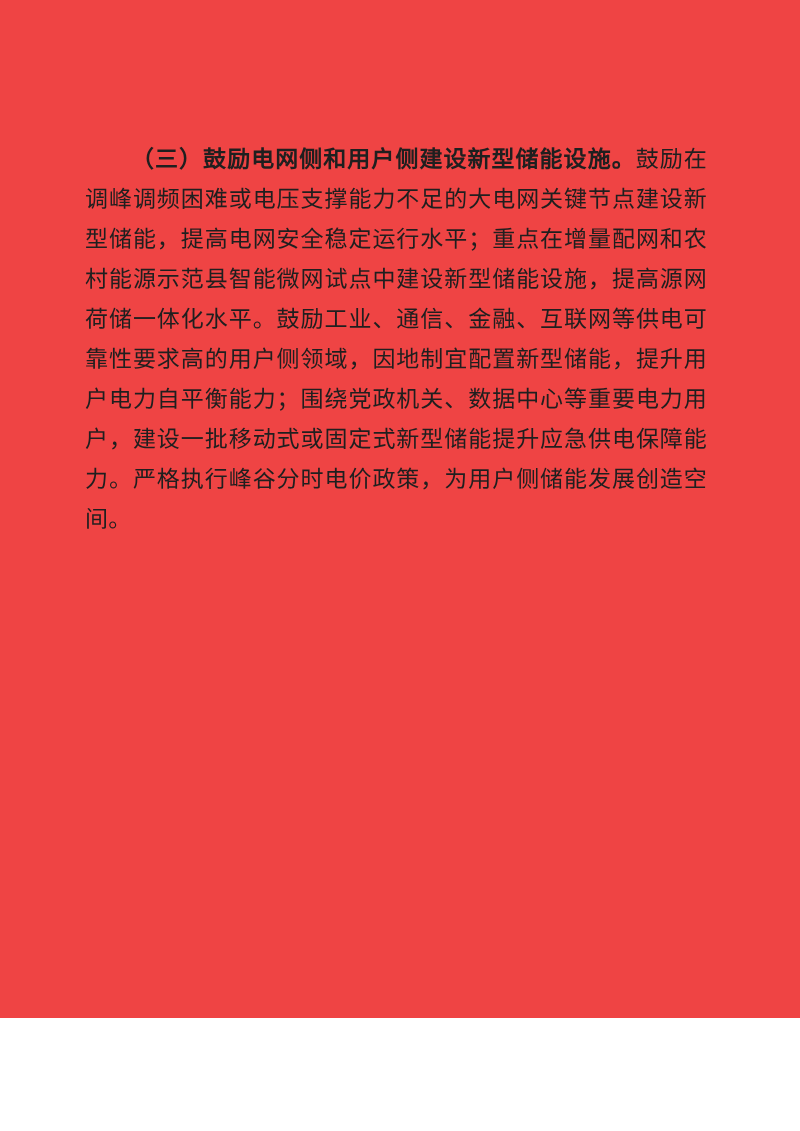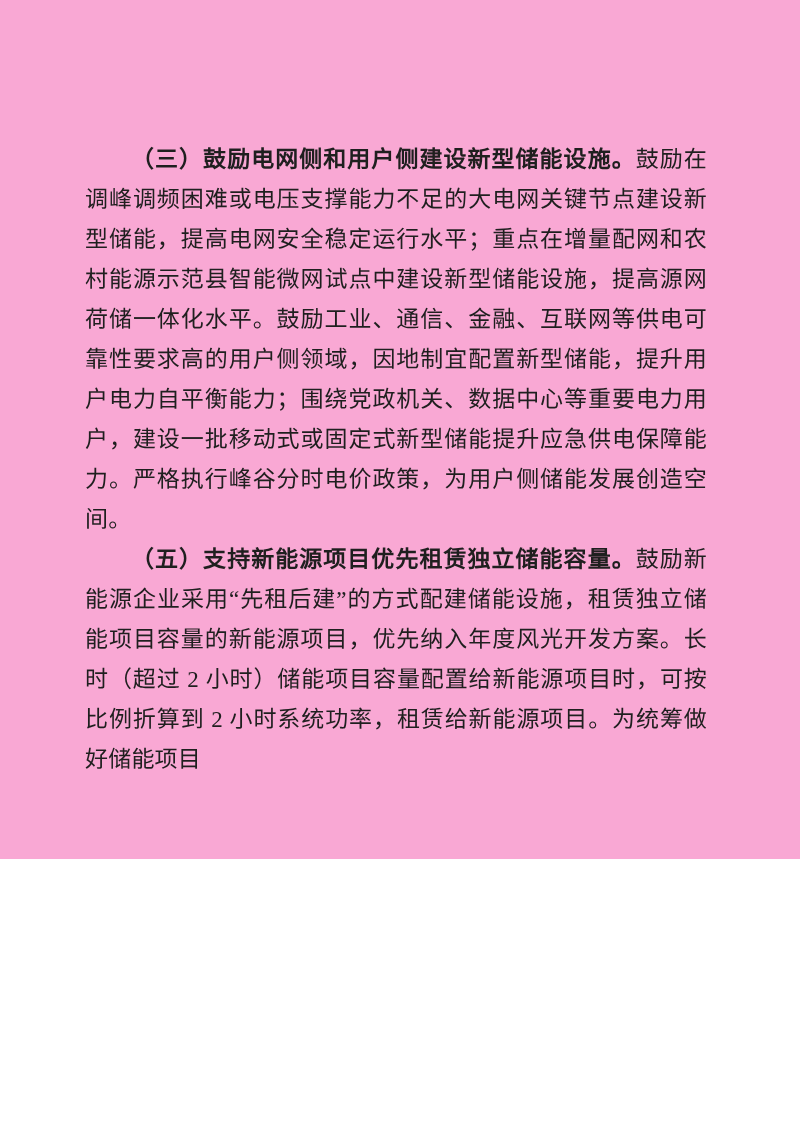--- a/index.html
+++ b/index.html
@@ -3,22 +3,22 @@
 <meta charset="utf-8">
 <style>
   html, body {
     margin: 0;
     padding: 0;
     background: #ffffff;
   }
   .page {
     position: relative;
     width: 800px;
-    height: 859px;
-    background: #f9a8d4;
+    height: 1018px;
+    background: #ef4444;
     overflow: hidden;
     color: #1f1f1f;
     font-family: "Liberation Serif", "DejaVu Serif", serif;
   }
   .content {
     position: absolute;
     left: 85px;
     top: 140px;
     width: 622px;
     font-size: 23px;
@@ -49,20 +49,19 @@
 </style>
 </head>
 <body>
 
 <div class="page">
 
   <main class="content" id="paragraphs">
     <p class="para"><b class="para-heading">（三）鼓励电网侧和用户侧建设新型储能设施。</b><span class="para-body">鼓励在调峰调频困难或电压支撑能力不足的大电网关键节点建设新型储能，提高电网安全稳定运行水平；重点在增量配网和农村能源示范县智能微网试点中建设新型储能设施，提高源网荷储一体化水平。鼓励工业、通信、金融、互联网等供电可靠性要求高的用户侧领域，因地制宜配置新型储能，提升用户电力自平衡能力；围绕党政机关、数据中心等重要电力用户，建设一批移动式或固定式新型储能提升应急供电保障能力。严格执行峰谷分时电价政策，为用户侧储能发展创造空间。</span></p>
 
 
-    <p class="para"><b class="para-heading">（五）支持新能源项目优先租赁独立储能容量。</b><span class="para-body">鼓励新能源企业采用“先租后建”的方式配建储能设施，租赁独立储能项目容量的新能源项目，优先纳入年度风光开发方案。长时（超过 2 小时）储能项目容量配置给新能源项目时，可按比例折算到 2 小时系统功率，租赁给新能源项目。为统筹做好储能项目</span></p>
   </main>
 
   <footer class="footer">
     <span class="page-number">2</span>
   </footer>
 
 </div>
 
 </body></html>

